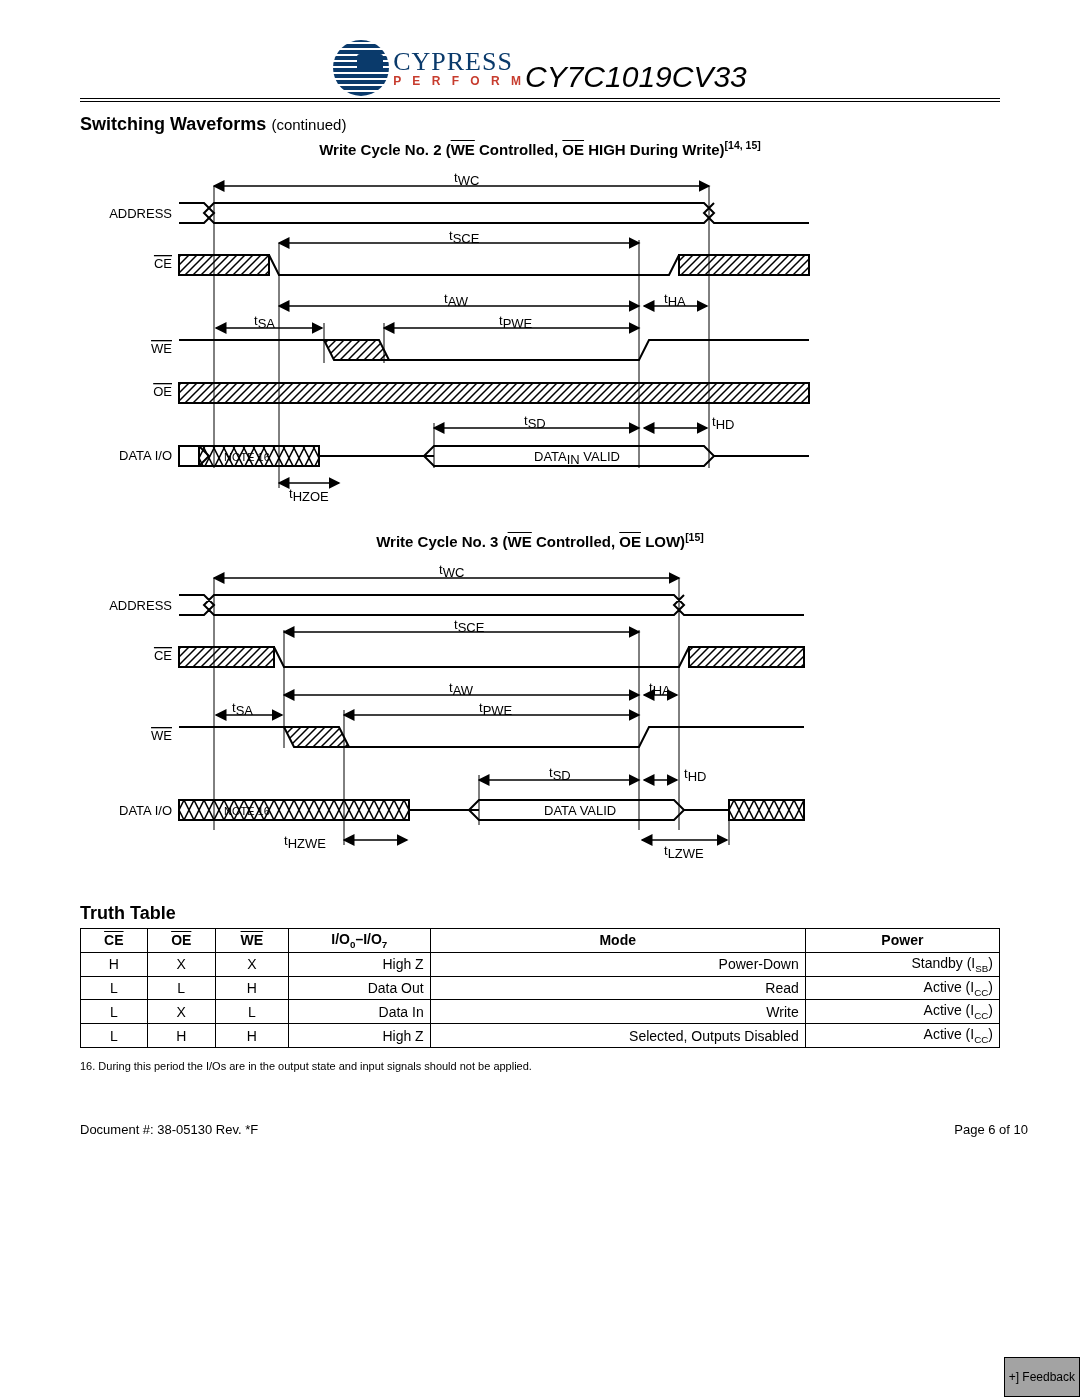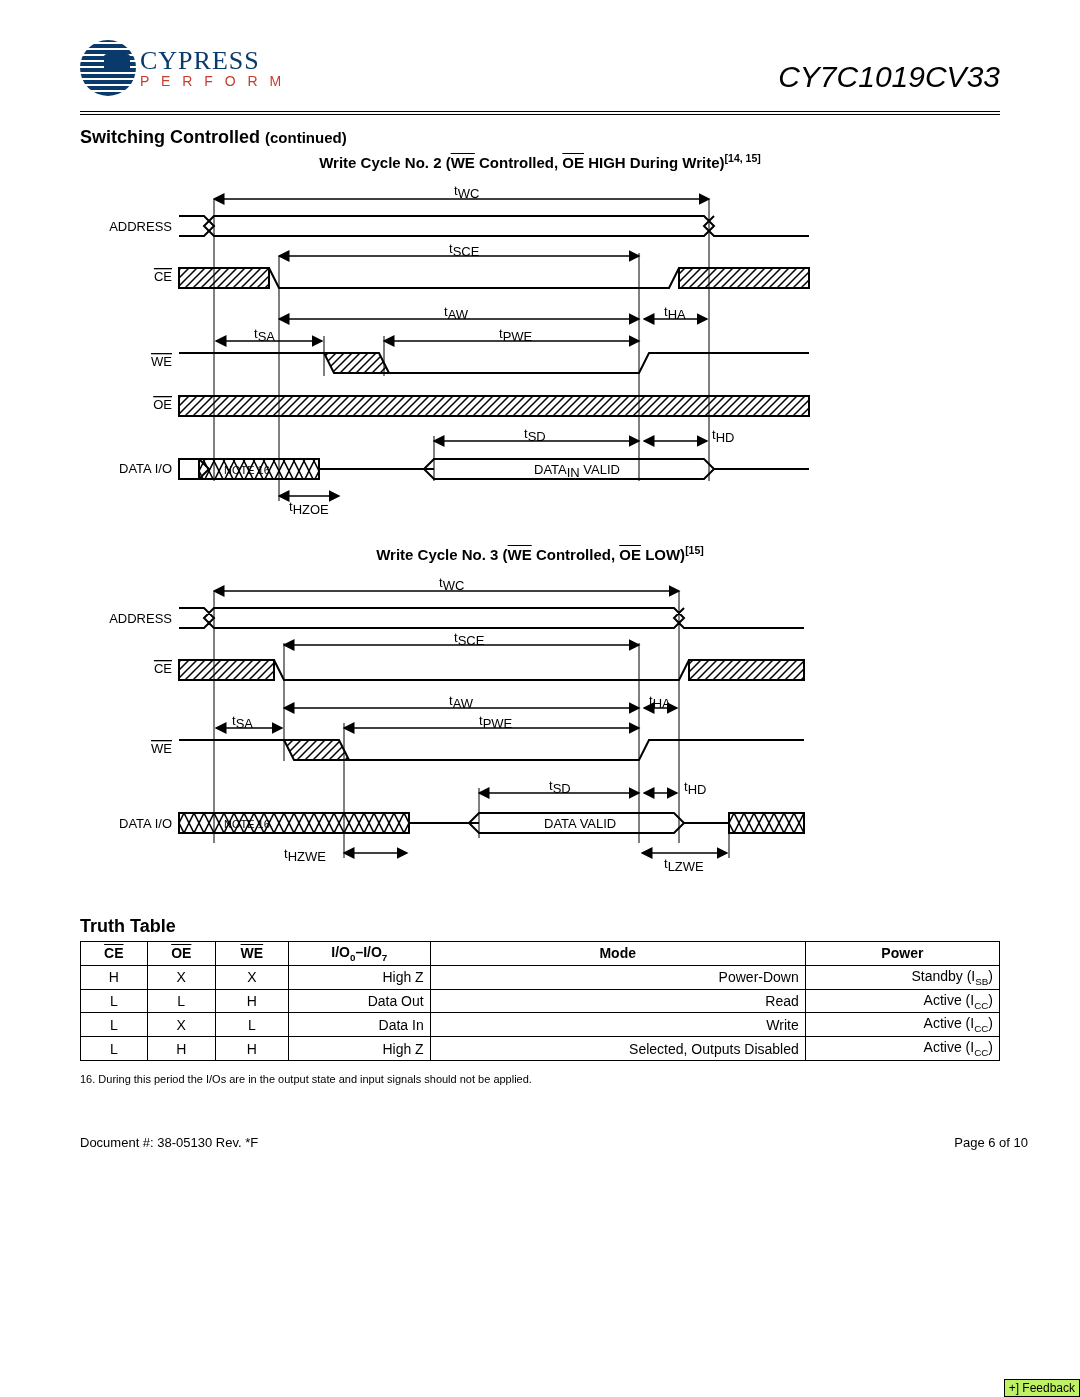--- a/index.html
+++ b/index.html
@@ -9,50 +9,50 @@
     color: #000;
     width: 1080px;
     font-size: 14px;
   }
   .page {
     padding: 40px 80px 20px 80px;
     position: relative;
   }
   .header {
     display: flex;
-    justify-content: space-between;
+    justify-content: center;
     align-items: flex-end;
     border-bottom: 4px double #000;
-    padding-bottom: 15px;
+    padding-bottom: 2px;
     margin-bottom: 12px;
   }
   .logo-box { display:flex; align-items:center; gap:4px; }
   .logo-globe {
     width: 56px; height: 56px;
     border-radius: 50%;
     background: repeating-linear-gradient(0deg,#0a3a6b 0 4px,#fff 4px 6px);
     position:relative;
     overflow:hidden;
   }
   .logo-globe::after{
     content:""; position:absolute; right:6px; top:14px;
     width:26px; height:18px; background:#0a3a6b; border-radius:3px;
   }
   .logo-text { display:flex; flex-direction:column; line-height:1;}
   .logo-cy { font-family: "Times New Roman", serif; font-size:26px; color:#0a3a6b; letter-spacing:1px;}
-  .logo-perf { font-size:14px; letter-spacing:4px; color:#c73c2e; text-align:center;}
+  .logo-perf { font-size:12px; letter-spacing:4px; color:#c73c2e; text-align:center;font-weight:bold;}
   .part-number {
     font-size: 30px;
     font-weight: normal;
     font-style: italic;
     padding-bottom:2px;
   }
 
   h2.sect { font-size:18px; margin:6px 0 4px 0; }
-  h2.sect .cont { font-weight:bold; font-size:15px;}
+  h2.sect .cont { font-weight:normal; font-size:15px;}
   .subhead { font-weight:bold; font-size:15px; margin:4px 0 10px 0;text-align:center; }
   .ov { text-decoration: overline; }
   sup { font-size:0.7em; }
   sub { font-size:0.7em; }
 
   .diagram-box {
     width: 760px;
     margin-left: 4px;
     margin-bottom: 20px;
   }
@@ -75,22 +75,22 @@
   .footer {
     display:flex; justify-content:space-between;
     font-size:13px;
     padding: 30px 52px 10px 80px;
   }
   .fb-btn {
     position:absolute;
     right:0; bottom:0;
     border:1px solid #000;
     font-size:12px;
-    padding:1px 4px;
-    background:#bef264;
+    padding:12px 4px;
+    background:#a3a3a3;
   }
   svg .hatch { fill:url(#hatch); stroke:#000; stroke-width:2;}
   svg .cross { fill:url(#cross); stroke:#000; stroke-width:2;}
   svg text { font-family: Arial, Helvetica, sans-serif; font-size:13px;}
   svg text.small { font-size:11px;}
   svg .ar { stroke:#000; stroke-width:1.5; fill:none;}
 </style>
 </head>
 <body>
 
@@ -100,21 +100,21 @@
       <div class="logo-globe"></div>
       <div class="logo-text">
         <span class="logo-cy">CYPRESS</span>
         <span class="logo-perf">P E R F O R M</span>
       </div>
     </div>
     <div class="part-number">CY7C1019CV33</div>
   </div>
 
   <h2 class="sect">
-    <span>Switching Controlled</span>
+    <span>Switching Waveforms</span>
     <span class="cont">(continued)</span>
   </h2>
 
   <div class="subhead">
     <span>Write Cycle No. 2 (</span><span class="ov">WE</span><span> Controlled, </span><span class="ov">OE</span><span> HIGH During Write)</span><sup>[14, 15]</sup>
   </div>
 
   <div class="diagram-box">
   <svg viewBox="0 0 760 340" width="760" height="340">
     <defs>

